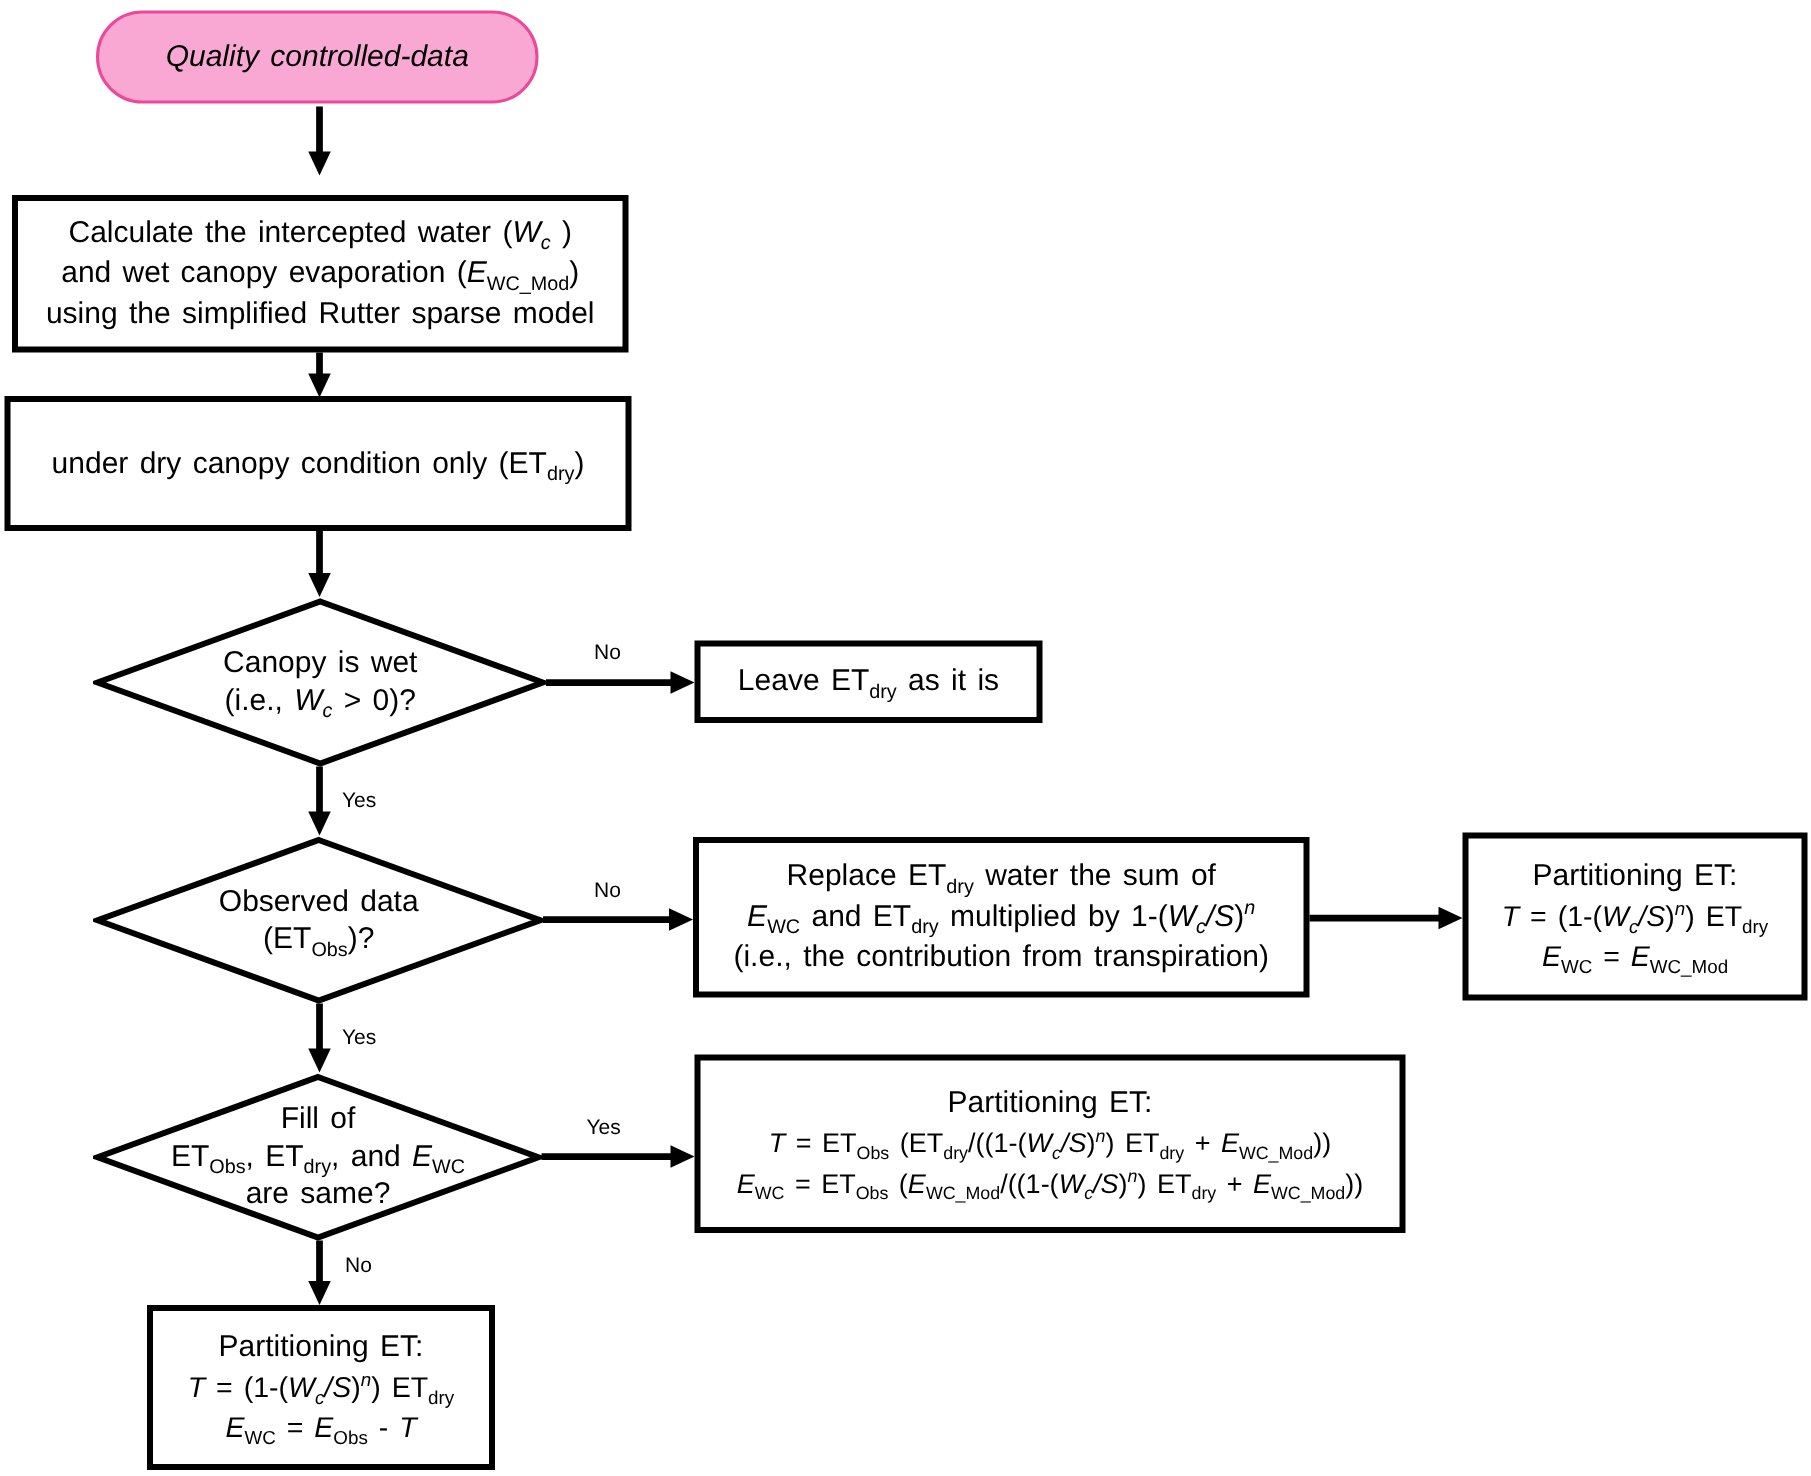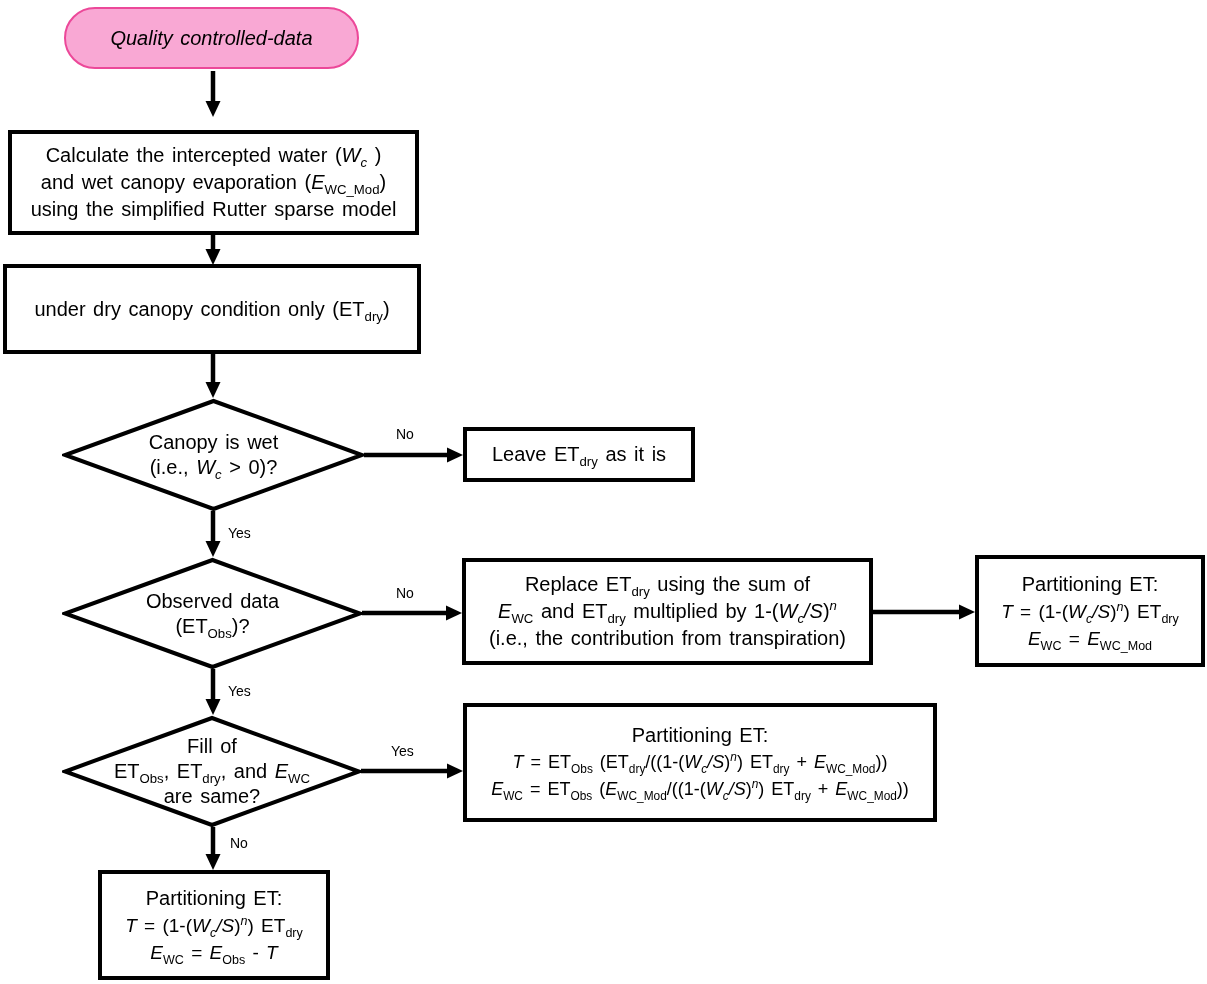--- a/index.html
+++ b/index.html
@@ -89,21 +89,21 @@
     <svg class="shape" viewBox="0 0 301 113" preserveAspectRatio="none">
       <polygon points="150.5,3 298,56.5 150.5,110 3,56.5" fill="#fff" stroke="#000" stroke-width="4"></polygon>
     </svg>
     <div class="dtext">
       <div class="line"><span>Observed data</span></div>
       <div class="line"><span>(ET</span><sub>Obs</sub><span>)?</span></div>
     </div>
   </div>
 
   <div class="node process" style="left:462px; top:558px; width:411px; height:107px;">
-    <div class="line"><span>Replace ET</span><sub>dry</sub><span> using the sum of</span></div>
+    <div class="line"><span>Replace ET</span><sub>dry</sub><span> water the sum of</span></div>
     <div class="line"><span class="it">E</span><sub>WC</sub><span> and ET</span><sub>dry</sub><span> multiplied by 1-(</span><span class="it">W</span><sub class="it">c</sub><span class="it">/</span><span class="it">S</span><span>)</span><sup class="it">n</sup></div>
     <div class="line"><span>(i.e., the contribution from transpiration)</span></div>
   </div>
 
   <div class="node process eq-md" style="left:975px; top:555px; width:230px; height:112px;">
     <div class="line"><span>Partitioning ET:</span></div>
     <div class="line eq"><span class="it">T</span><span> = (1-(</span><span class="it">W</span><sub class="it">c</sub><span class="it">/</span><span class="it">S</span><span>)</span><sup class="it">n</sup><span>) ET</span><sub>dry</sub></div>
     <div class="line eq"><span class="it">E</span><sub>WC</sub><span> = </span><span class="it">E</span><sub>WC_Mod</sub></div>
   </div>
 

